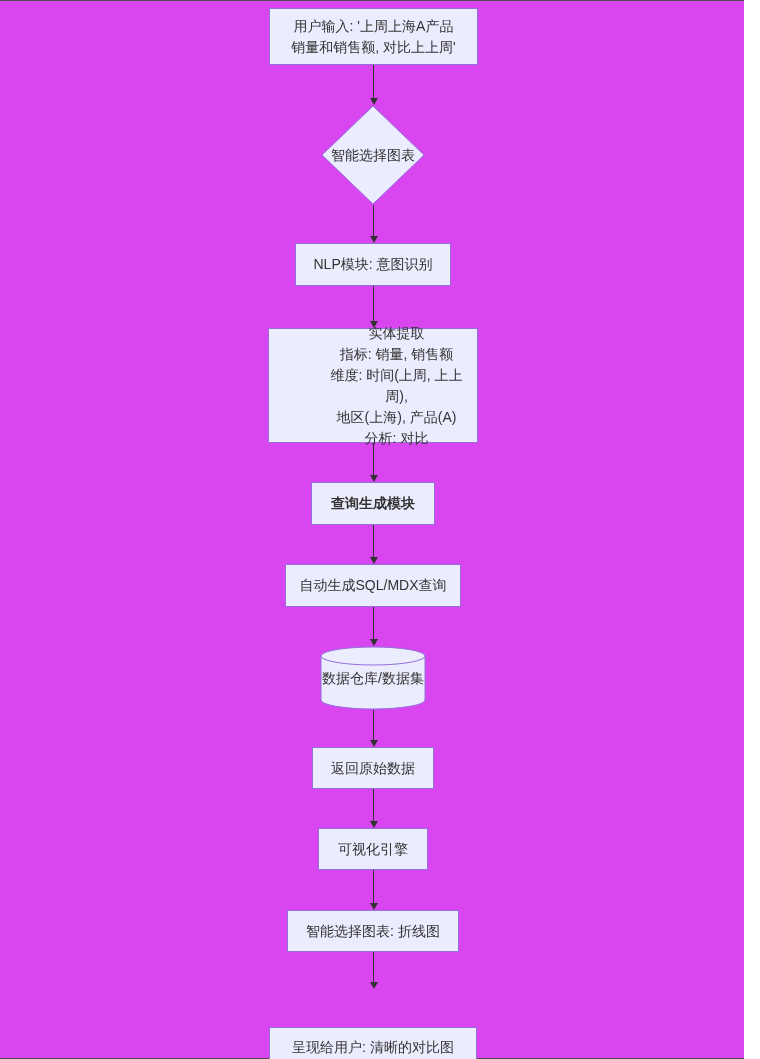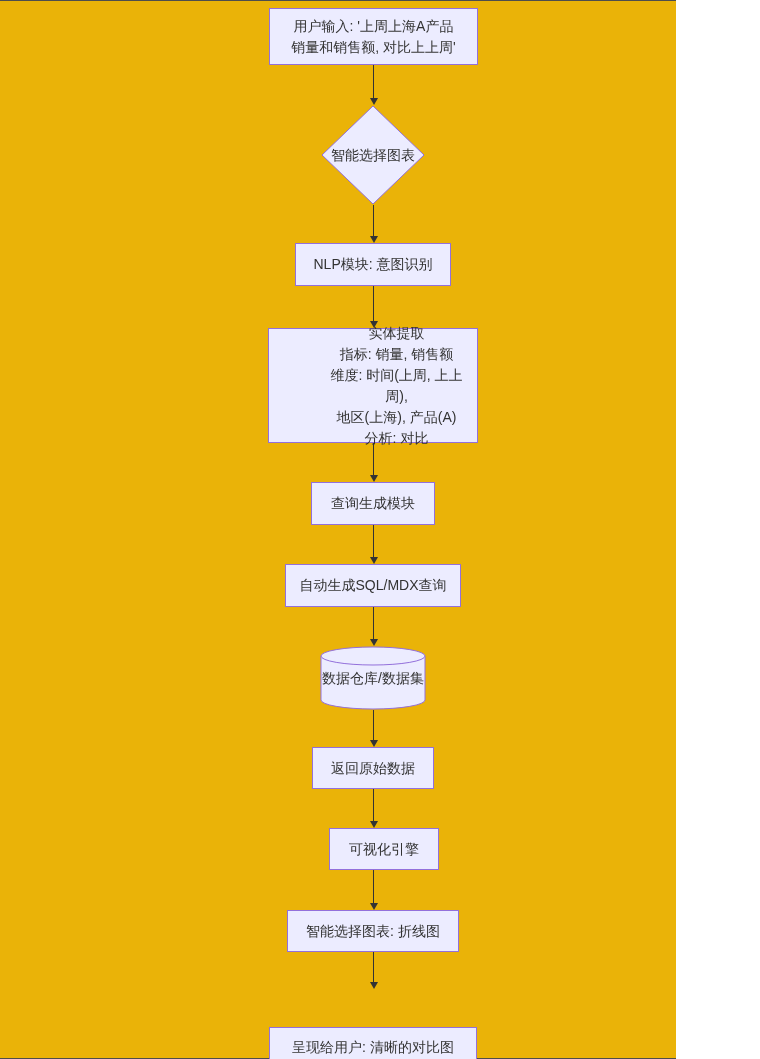--- a/index.html
+++ b/index.html
@@ -1,22 +1,22 @@
 <!DOCTYPE html>
 <html><head>
 <meta charset="utf-8">
 <style>
   html, body { margin: 0; padding: 0; background: #ffffff; }
   body { font-family: "Liberation Sans", "DejaVu Sans", sans-serif; }
 
   .canvas {
     position: relative;
-    width: 676px;
+    width: 744px;
     height: 1059px;
-    background: #eab308;
+    background: #d946ef;
     overflow: hidden;
   }
 
   .frame-line {
     position: absolute;
     left: 0;
     width: 760px;
     height: 1px;
     background: #4d4d4d;
   }
@@ -109,41 +109,41 @@
   </div>
 
   <div class="node" style="left:268px; top:328px; width:210px; height:115px;padding-left:47px;">
     <span class="node-label">实体提取
 指标: 销量, 销售额
 维度: 时间(上周, 上上周),
 地区(上海), 产品(A)
 分析: 对比</span>
   </div>
 
-  <div class="node" style="left:311px; top:482px; width:124px; height:43px;">
+  <div class="node" style="left:311px; top:482px; width:124px; height:43px;font-weight:bold;">
     <span class="node-label">查询生成模块</span>
   </div>
 
   <div class="node" style="left:285px; top:564px; width:176px; height:43px;">
     <span class="node-label">自动生成SQL/MDX查询</span>
   </div>
 
   <div class="shape" style="left:320px; top:646px; width:106px; height:64px;">
     <svg width="106" height="64" viewBox="0 0 106 64">
       <path d="M1,10 V54 A52,9 0 0 0 105,54 V10 Z" fill="#ECECFF" stroke="#9370DB" stroke-width="1"></path>
       <ellipse cx="53" cy="10" rx="52" ry="9" fill="#ECECFF" stroke="#9370DB" stroke-width="1"></ellipse>
     </svg>
     <span class="shape-label cylinder-label">数据仓库/数据集</span>
   </div>
 
   <div class="node" style="left:312px; top:747px; width:122px; height:42px;">
     <span class="node-label">返回原始数据</span>
   </div>
 
-  <div class="node" style="left:318px; top:828px; width:110px; height:42px;margin-left:11px;">
+  <div class="node" style="left:318px; top:828px; width:110px; height:42px;">
     <span class="node-label">可视化引擎</span>
   </div>
 
   <div class="node" style="left:287px; top:910px; width:172px; height:42px;justify-content:center;">
     <span class="node-label">智能选择图表: 折线图</span>
   </div>
 
   <div class="node" style="left:269px; top:1027px; width:208px; height:61px;">
     <span class="node-label">呈现给用户: 清晰的对比图
 表</span>

